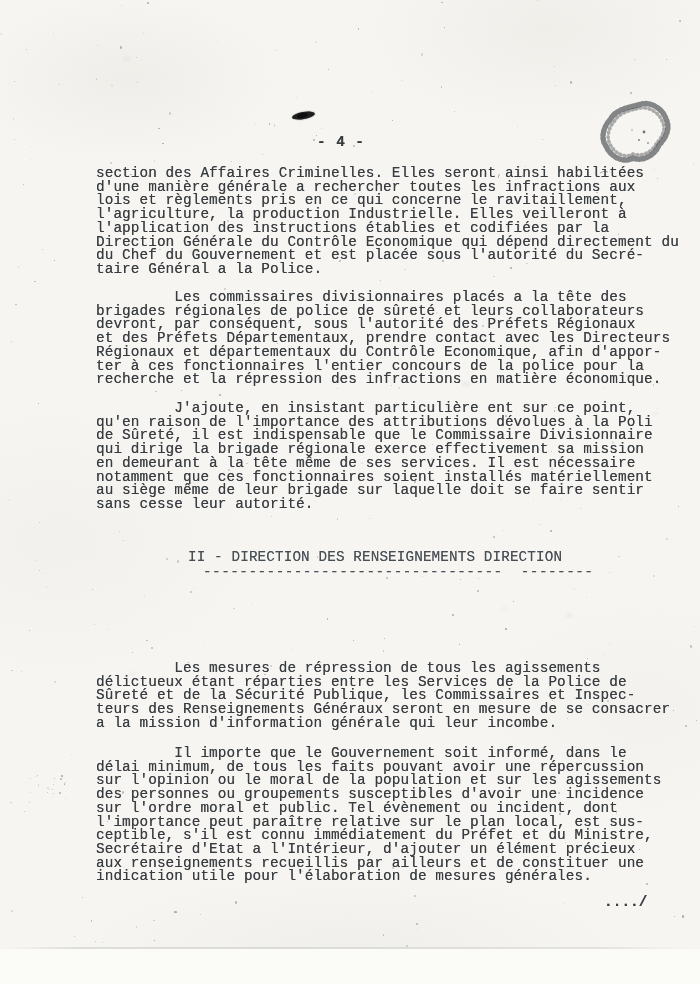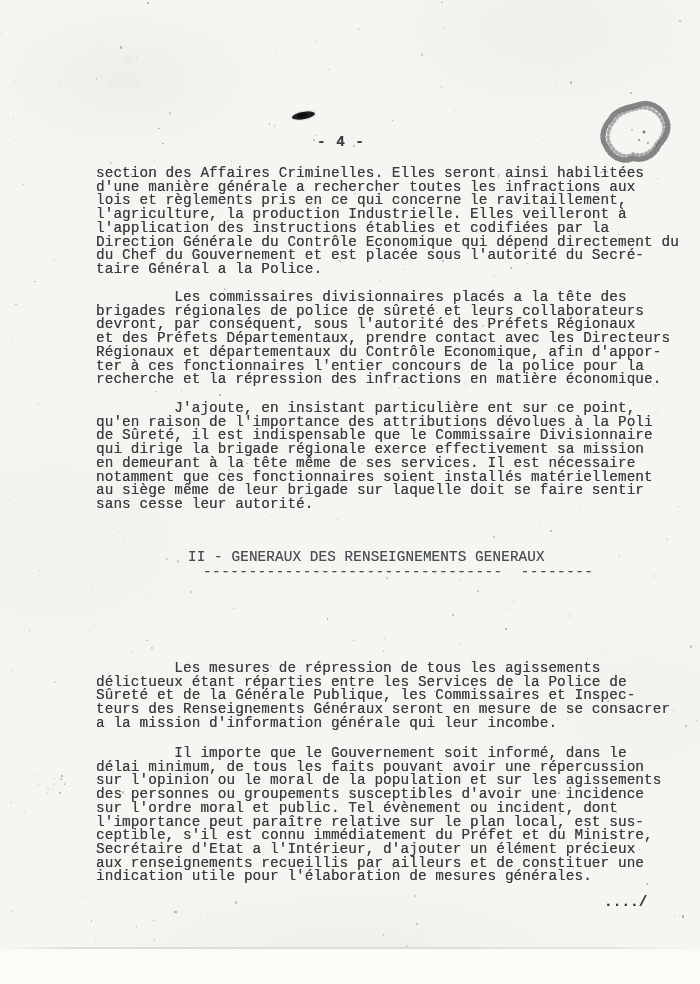--- a/index.html
+++ b/index.html
@@ -88,27 +88,27 @@
 
   <div class="typewriter" style="left:96px;top:402px;">         J'ajoute, en insistant particulière ent sur ce point,
 qu'en raison de l'importance des attributions dévolues à la Poli
 de Sûreté, il est indispensable que le Commissaire Divisionnaire
 qui dirige la brigade régionale exerce effectivement sa mission
 en demeurant à la tête même de ses services. Il est nécessaire
 notamment que ces fonctionnaires soient installés matériellement
 au siège même de leur brigade sur laquelle doit se faire sentir
 sans cesse leur autorité.</div>
 
-  <div class="typewriter section-heading" style="left:188px;top:551px;">II - GENERAUX DES RENSEIGNEMENTS GENERAUX</div>
+  <div class="typewriter section-heading" style="left:188px;top:551px;">II - DIRECTION DES RENSEIGNEMENTS DIRECTION</div>
   <div class="typewriter heading-underline" style="left:203px;top:566px;">---------------------------------  --------</div>
 
 
   <div class="typewriter" style="left:96px;top:662px;">         Les mesures de répression de tous les agissements
 délictueux étant réparties entre les Services de la Police de
-Sûreté et de la Générale Publique, les Commissaires et Inspec-
+Sûreté et de la Sécurité Publique, les Commissaires et Inspec-
 teurs des Renseignements Généraux seront en mesure de se consacrer
 a la mission d'information générale qui leur incombe.</div>
 
   <div class="typewriter" style="left:96px;top:747px;">         Il importe que le Gouvernement soit informé, dans le
 délai minimum, de tous les faits pouvant avoir une répercussion
 sur l'opinion ou le moral de la population et sur les agissements
 des personnes ou groupements susceptibles d'avoir une incidence
 sur l'ordre moral et public. Tel évènement ou incident, dont
 l'importance peut paraître relative sur le plan local, est sus-
 ceptible, s'il est connu immédiatement du Préfet et du Ministre,

